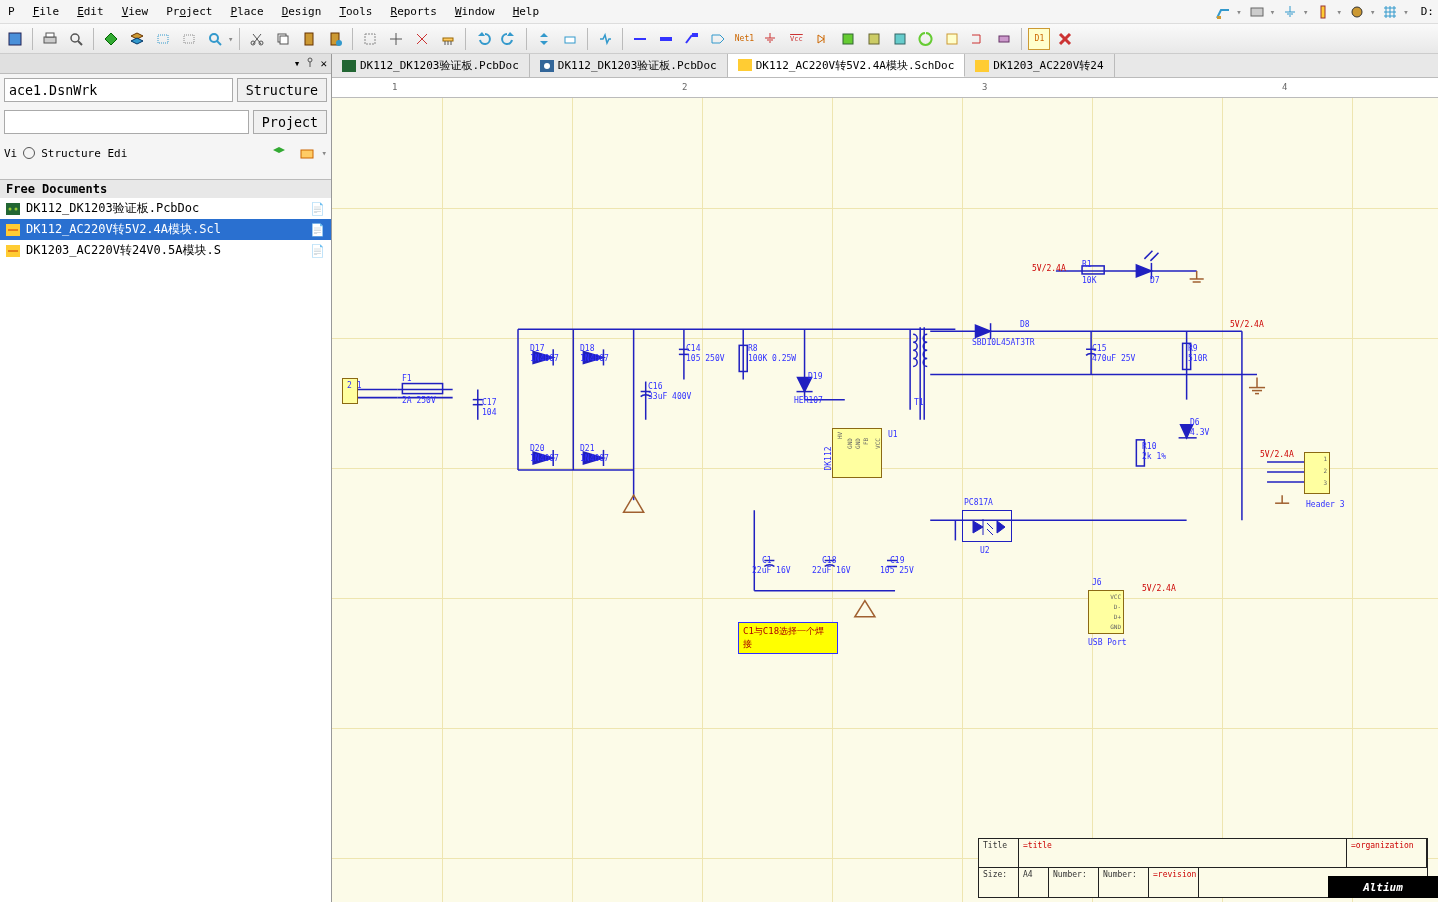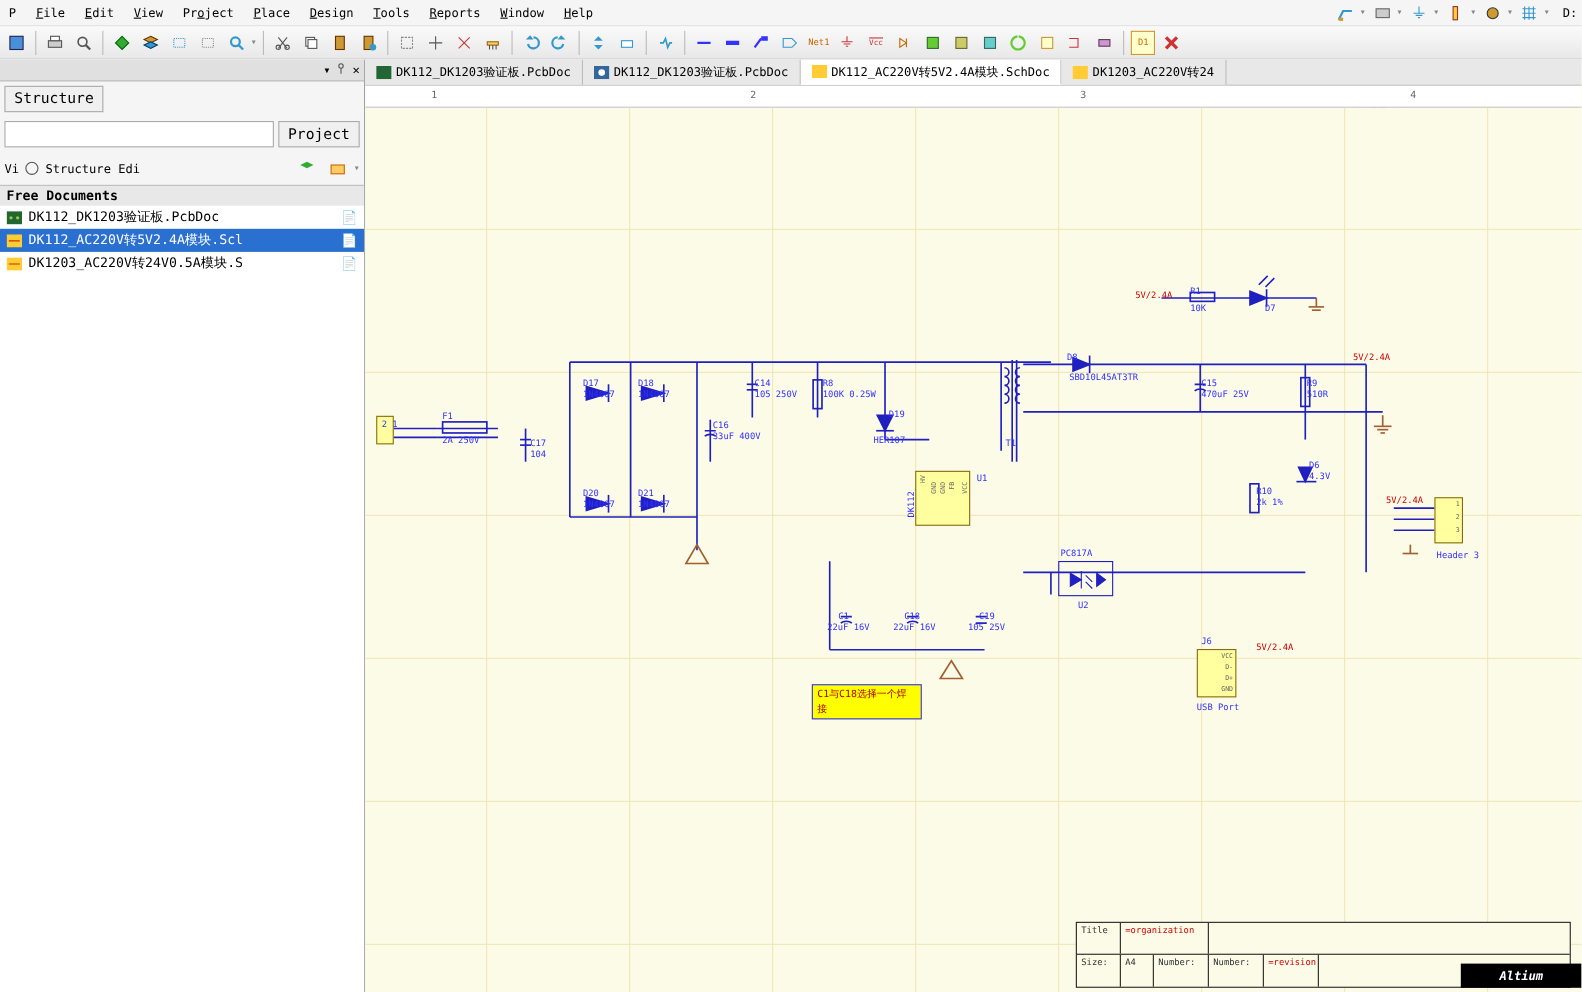--- a/index.html
+++ b/index.html
@@ -15,21 +15,21 @@
 .tbtn { width:22px; height:22px; display:inline-flex; align-items:center; justify-content:center; border:1px solid transparent; }
 .toprow { display:flex; flex:1; overflow:hidden; }
 .sidebar { width: 332px; border-right:1px solid #999; display:flex; flex-direction:column; background:#f5f5f5; }
 .sbtitle { height:20px; background:#e0e0e0; border-bottom:1px solid #bbb; display:flex; align-items:center; justify-content:flex-end; gap:4px; padding:0 4px; font-family: monospace; }
 .sbtitle .close { cursor:pointer; }
 .sbrow { display:flex; align-items:center; padding:4px; gap:4px; }
 .wsinput { flex:1; height:24px; border:1px solid #aaa; padding:0 4px; background:#fff; font-family: monospace; }
 .wsbtn { height:24px; padding:0 8px; border:1px solid #aaa; background:#f0f0f0; font-family: monospace; }
 .viewmode { display:flex; align-items:center; gap:6px; padding:4px; font-family: monospace;}
 .viewmode .radio { width:12px; height:12px; border:1px solid #555; border-radius:50%; display:inline-block; vertical-align:middle; }
-.tree { flex:1; background:#fff; border-top:1px solid #bbb; overflow:auto; font-family:monospace; font-size:12px; }
+.tree { flex:1; background:#fff; border-top:1px solid #bbb; overflow:auto; font-family:monospace; font-size:12px;margin-top:11px; }
 .treehdr { background:#e8e8e8; font-weight:bold; padding:2px 6px; }
 .treeitem { display:flex; align-items:center; gap:6px; padding:2px 6px; }
 .treeitem.sel { background:#2a70d0; color:#fff; }
 .ticn { width:14px; height:14px; display:inline-flex; align-items:center; justify-content:center; }
 .content { flex:1; display:flex; flex-direction:column; overflow:hidden; }
 .tabs { display:flex; height:24px; background:#e8e8e8; border-bottom:1px solid #bbb; }
 .tab { display:flex; align-items:center; gap:4px; padding:0 10px; border-right:1px solid #bbb; background:#e8e8e8; font-size:11px; }
 .tab.active { background:#fff; border-bottom:1px solid #fff; }
 .canvas-wrap { flex:1; position:relative; background:#fcfbe8; overflow:hidden; }
 .ruler-h { position:absolute; top:0; left:0; right:0; height:20px; background:#fff; border-bottom:1px solid #bbb; }
@@ -342,20 +342,21 @@
       <div class="sbtitle">
         <span style="margin-right:auto"></span>
         <span>▾</span>
         <span><svg width="12" height="12">
               <circle cx="6" cy="4" r="2" fill="none" stroke="#555"></circle>
               <line x1="6" y1="6" x2="6" y2="11" stroke="#555"></line>
             </svg></span>
         <span class="close">✕</span>
       </div>
       <div class="sbrow">
+        <input class="wsinput" value="ace1.DsnWrk" style="">
         <button class="wsbtn">Structure</button>
       </div>
       <div class="sbrow">
         <div class="wsinput" style="flex:1;"></div>
         <button class="wsbtn">Project</button>
       </div>
       <div class="viewmode">
         <span>Vi</span>
         <span class="radio"></span>
         <span>Structure Edi</span>
@@ -634,21 +635,21 @@
           <div class="comp-label" style="left:354px; top:256px">105 250V</div>
           <div class="comp-label" style="left:316px; top:284px">C16</div>
           <div class="comp-label" style="left:316px; top:294px">33uF 400V</div>
           <div class="comp-label" style="left:416px; top:246px">R8</div>
           <div class="comp-label" style="left:416px; top:256px">100K 0.25W</div>
           <div class="comp-label" style="left:476px; top:274px">D19</div>
           <div class="comp-label" style="left:462px; top:298px">HER107</div>
           <div class="comp-label" style="left:582px; top:300px">T1</div>
           <div class="comp-label" style="left:556px; top:332px">U1</div>
           <div class="comp-label" style="left:484px; top:356px; transform:rotate(-90deg)">DK112</div>
-          <div class="comp-label" style="left:638px; top:222px">D8</div>
+          <div class="comp-label" style="left:688px; top:222px">D8</div>
           <div class="comp-label" style="left:640px; top:240px">SBD10L45AT3TR</div>
           <div class="comp-label" style="left:760px; top:246px">C15</div>
           <div class="comp-label" style="left:760px; top:256px">470uF 25V</div>
           <div class="comp-label" style="left:856px; top:246px">R9</div>
           <div class="comp-label" style="left:856px; top:256px">510R</div>
           <div class="comp-label" style="left:858px; top:320px">D6</div>
           <div class="comp-label" style="left:858px; top:330px">4.3V</div>
           <div class="comp-label" style="left:810px; top:344px">R10</div>
           <div class="comp-label" style="left:810px; top:354px">2k 1%</div>
           <div class="comp-label" style="left:430px; top:458px">C1</div>
@@ -671,20 +672,21 @@
           <div class="netlabel" style="position:absolute; left:700px; top:166px">5V/2.4A</div>
           <div class="netlabel" style="position:absolute; left:898px; top:222px">5V/2.4A</div>
           <div class="netlabel" style="position:absolute; left:928px; top:352px">5V/2.4A</div>
           <div class="netlabel" style="position:absolute; left:810px; top:486px">5V/2.4A</div>
 
           <div class="note-box" style="left:406px; top:524px; width:100px;">C1与C18选择一个焊接</div>
 
           <div class="title-block">
             <div class="trow">
               <div class="tcell" style="width:40px">Title</div>
+              <div class="tcell" style="flex:1;color:#c00">=title</div>
               <div class="tcell" style="width:80px;color:#c00">=organization</div>
             </div>
             <div class="trow" style="border-bottom:none">
               <div class="tcell" style="width:40px">Size:</div>
               <div class="tcell" style="width:30px">A4</div>
               <div class="tcell" style="width:50px">Number:</div>
               <div class="tcell" style="width:50px">Number:</div>
               <div class="tcell" style="width:50px;color:#c00">=revision</div>
             </div>
           </div>

